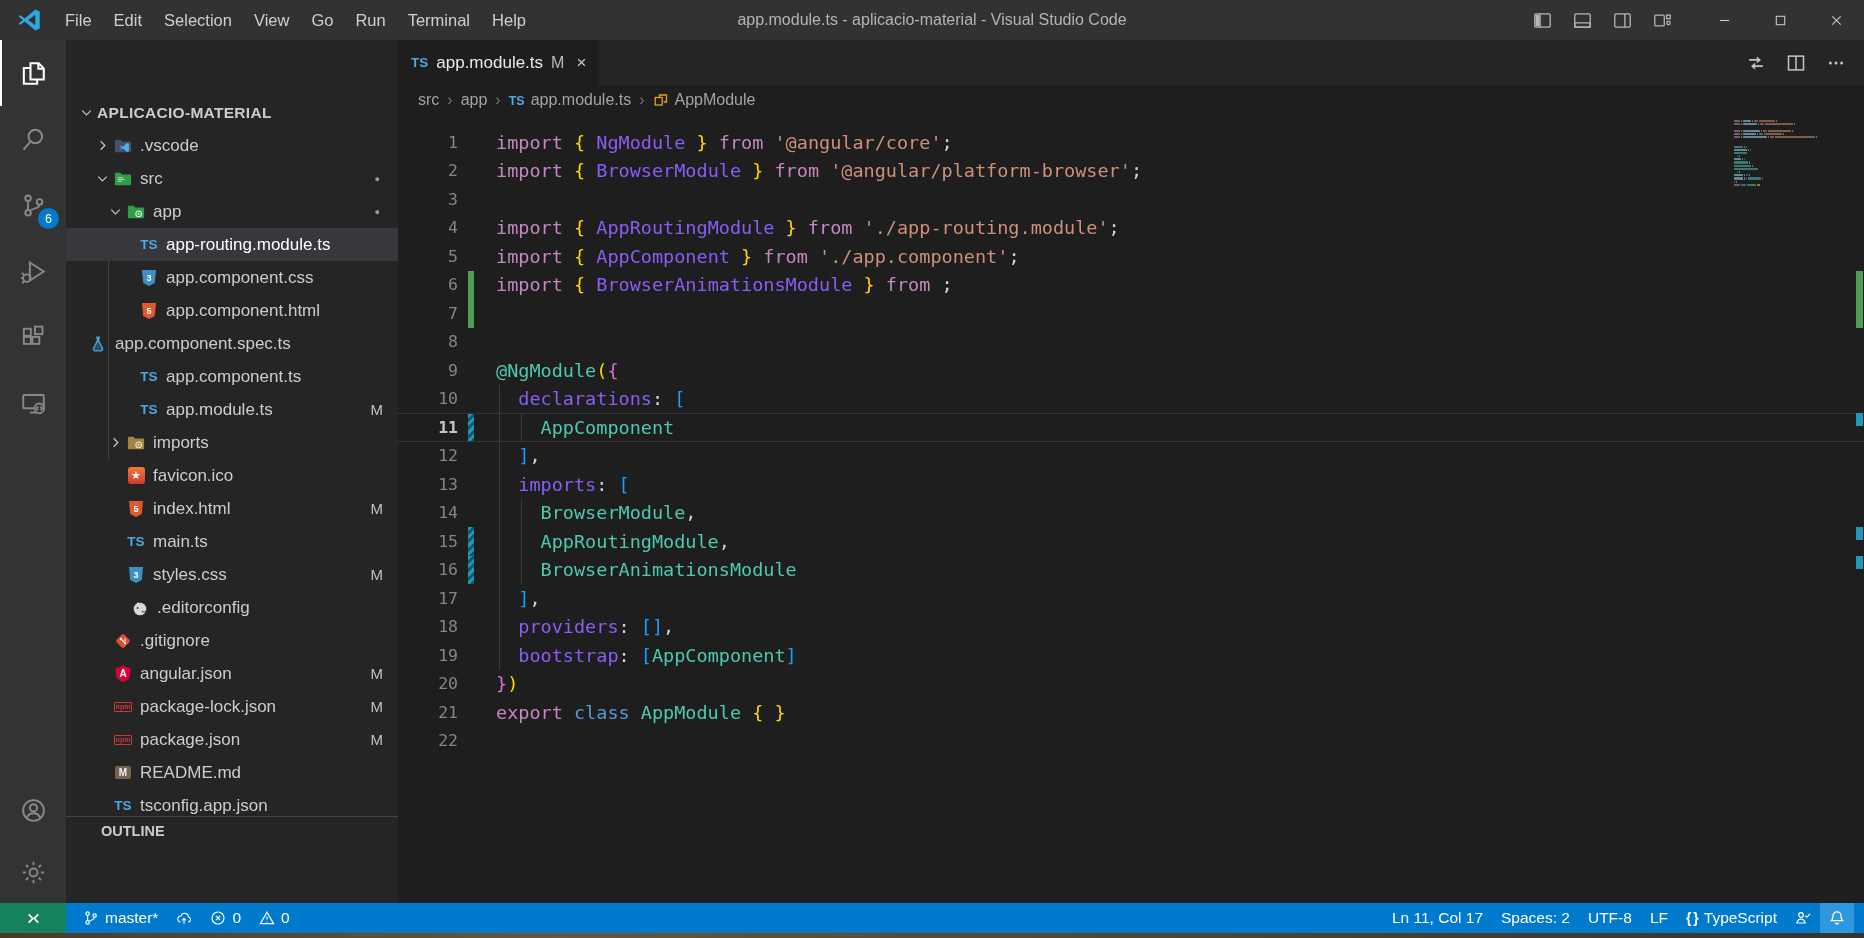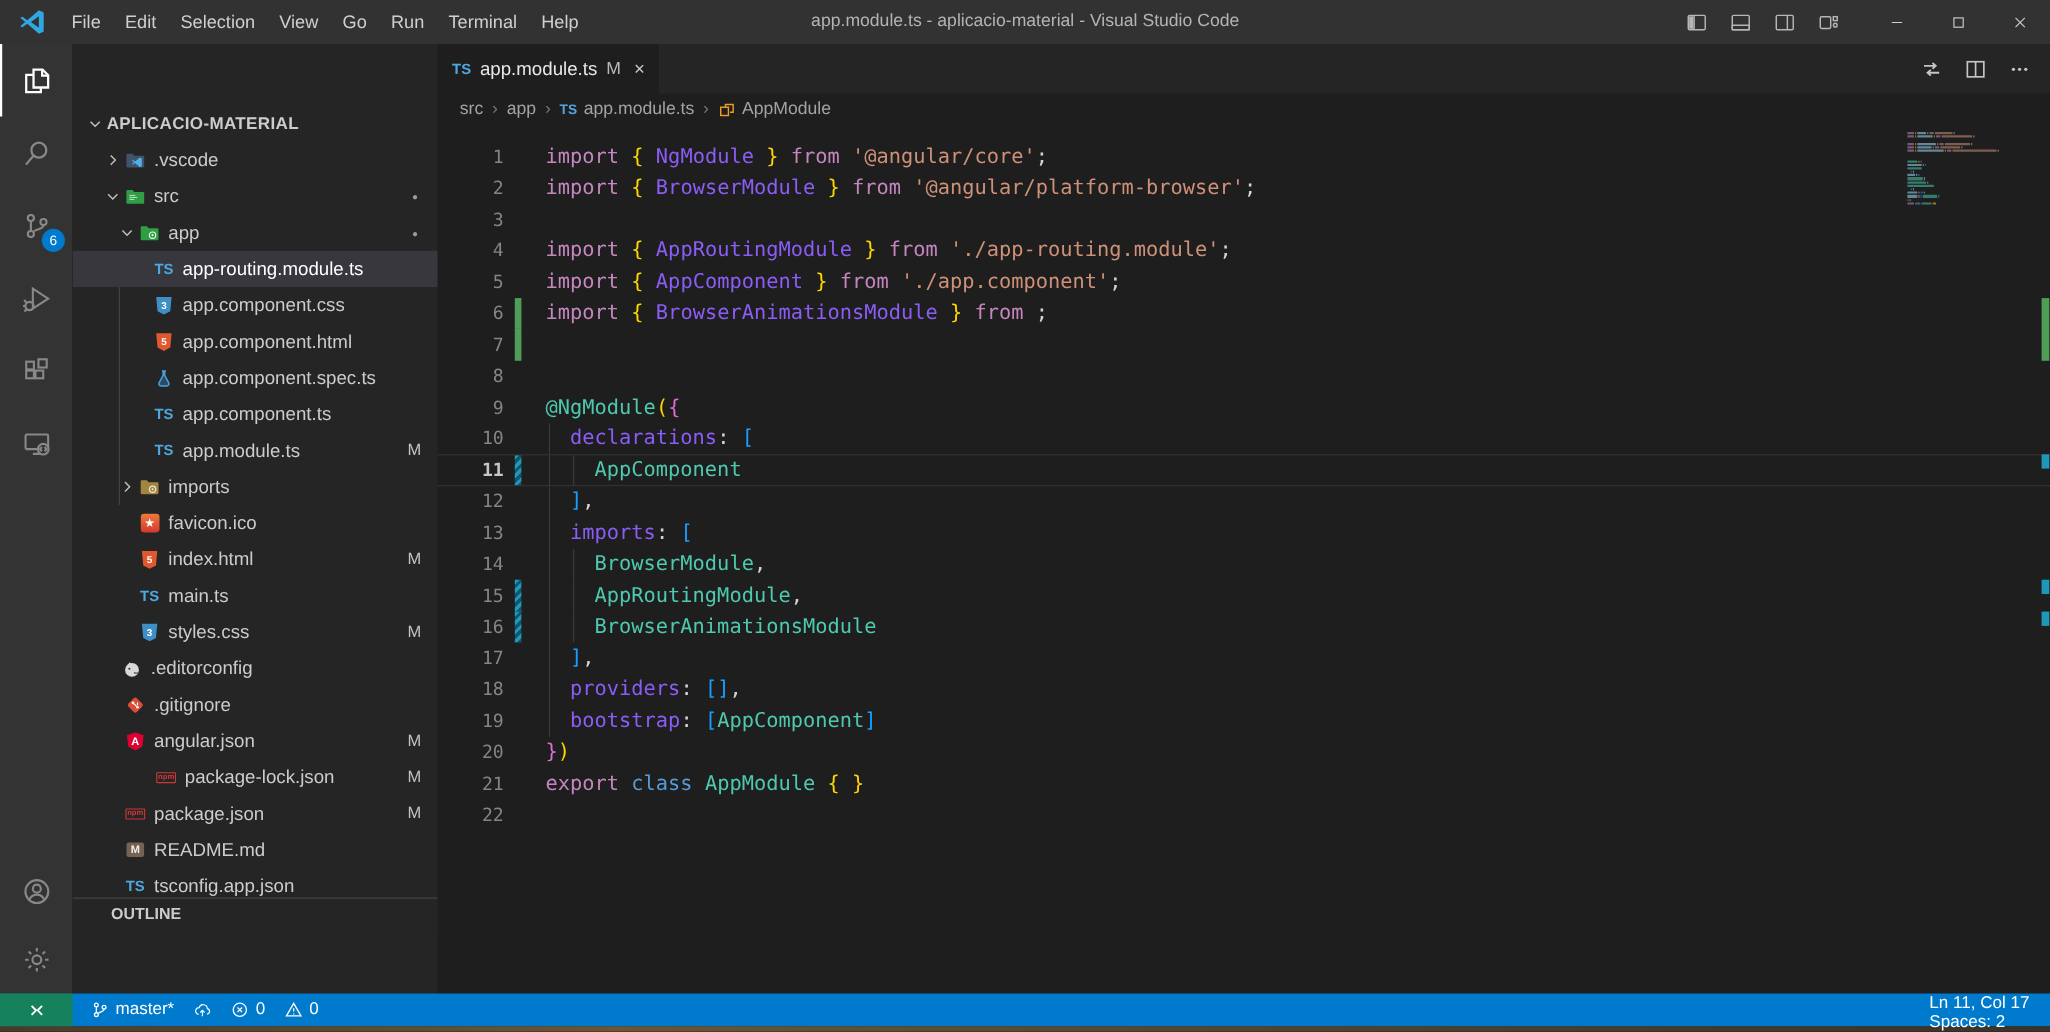--- a/index.html
+++ b/index.html
@@ -94,21 +94,21 @@
   .rmark.m{background:#1f97b8;}
 
   
   #statusbar{height:30px;background:#007acc;display:flex;align-items:center;color:#ffffff;font-size:15.5px;flex:none;}
   #sb-remote{width:66px;height:100%;background:#16825d;display:flex;align-items:center;justify-content:center;flex:none;}
   #sb-remote svg{width:17px;height:17px;}
   .st-item{display:flex;align-items:center;gap:6px;padding:0 9px;height:100%;white-space:nowrap;}
   .st-item svg{width:16px;height:16px;}
   .st-item .braces{font-size:14px;font-weight:bold;letter-spacing:-1px;}
   #st-left{display:flex;align-items:center;height:100%;margin-left:8px;}
-  #st-right{margin-left:auto;display:flex;height:100%;padding-right:10px;flex-direction:column;}
+  #st-right{margin-left:auto;display:flex;align-items:center;height:100%;padding-right:10px;}
   .st-item.hl{background:#2f97dd;}
   #deskstrip{height:5px;background:linear-gradient(90deg,#4a3b28,#6b5636 30%,#54452f 60%,#3a332a);}
 
   
   .fi-fav{width:17px;height:17px;border-radius:3px;background:linear-gradient(#ef7a3a,#d3392f);
           color:#fff;font-size:11px;display:flex;align-items:center;justify-content:center;}
   .fi-npm{color:#cb3837;border:1.5px solid #cb3837;font-size:7px;font-weight:bold;padding:0 1px;line-height:8px;border-radius:1px;}
   .fi-md{background:#756250;color:#efefef;font-size:10px;font-weight:bold;width:16px;height:13px;border-radius:2px;
          display:flex;align-items:center;justify-content:center;}
 </style>
@@ -340,21 +340,21 @@
         <div class="trow" style="padding-left: 51px;">
           <span class="tchev"></span>
           <span class="ticon">
             <svg viewBox="0 0 16 18">
               <path d="M1 1h14l-1.2 13L8 17l-5.8-3z" fill="#e0582f"></path>
               <text x="8" y="11.8" text-anchor="middle" font-size="9" font-weight="bold" fill="#fff" font-family="Liberation Sans,sans-serif">5</text>
             </svg>
           </span>
           <span class="tlabel">app.component.html</span>
         </div>
-        <div class="trow" style="padding-left: 51px;">
+        <div class="trow" style="">
           <span class="tchev"></span>
           <span class="ticon">
             <svg viewBox="0 0 18 18" fill="none" stroke="#4ba0d8" stroke-width="1.4">
               <path d="M7.2 2.3h3.8M8.3 2.3v3.9L4.6 13a2 2 0 0 0 1.8 2.9h5.2a2 2 0 0 0 1.8-2.9L9.7 6.2V2.3" fill="#2e6f9e" fill-opacity=".55"></path>
             </svg>
           </span>
           <span class="tlabel">app.component.spec.ts</span>
         </div>
         <div class="trow" style="padding-left: 51px;">
           <span class="tchev"></span>
@@ -415,21 +415,21 @@
           <span class="tchev"></span>
           <span class="ticon">
             <svg viewBox="0 0 16 18">
               <path d="M1 1h14l-1.2 13L8 17l-5.8-3z" fill="#3d8fc6"></path>
               <text x="8" y="11.8" text-anchor="middle" font-size="9" font-weight="bold" fill="#fff" font-family="Liberation Sans,sans-serif">3</text>
             </svg>
           </span>
           <span class="tlabel">styles.css</span>
           <span class="tbadge">M</span>
         </div>
-        <div class="trow" style="padding-left: 22px;">
+        <div class="trow" style="padding-left: 42px;">
           <span class="tchev"></span>
           <span class="ticon">
             <svg viewBox="0 0 18 18">
               <path d="M5 5.5 7 3l1.7 2.2" fill="#d8d8d8"></path>
               <circle cx="9" cy="10" r="6.3" fill="#d8d8d8"></circle>
               <circle cx="6.6" cy="9" r=".95" fill="#333"></circle>
               <path d="M10.8 12.3c1.5.9 3.2.8 4.2-.3" stroke="#444" stroke-width="1" fill="none"></path>
             </svg>
           </span>
           <span class="tlabel">.editorconfig</span>
@@ -450,21 +450,21 @@
           <span class="tchev"></span>
           <span class="ticon">
             <svg viewBox="0 0 18 18">
               <path d="M9 .8 16.6 3.5 15.4 13.6 9 17.2 2.6 13.6 1.4 3.5Z" fill="#dd0031"></path>
               <text x="9" y="12.2" text-anchor="middle" font-size="10" font-weight="bold" fill="#fff" font-family="Liberation Sans,sans-serif">A</text>
             </svg>
           </span>
           <span class="tlabel">angular.json</span>
           <span class="tbadge">M</span>
         </div>
-        <div class="trow" style="padding-left: 25px; margin-left: 28px;">
+        <div class="trow" style="padding-left: 25px;">
           <span class="tchev"></span>
           <span class="ticon">
             <span class="fi-npm">npm</span>
           </span>
           <span class="tlabel">package-lock.json</span>
           <span class="tbadge">M</span>
         </div>
         <div class="trow" style="padding-left: 25px;">
           <span class="tchev"></span>
           <span class="ticon">

